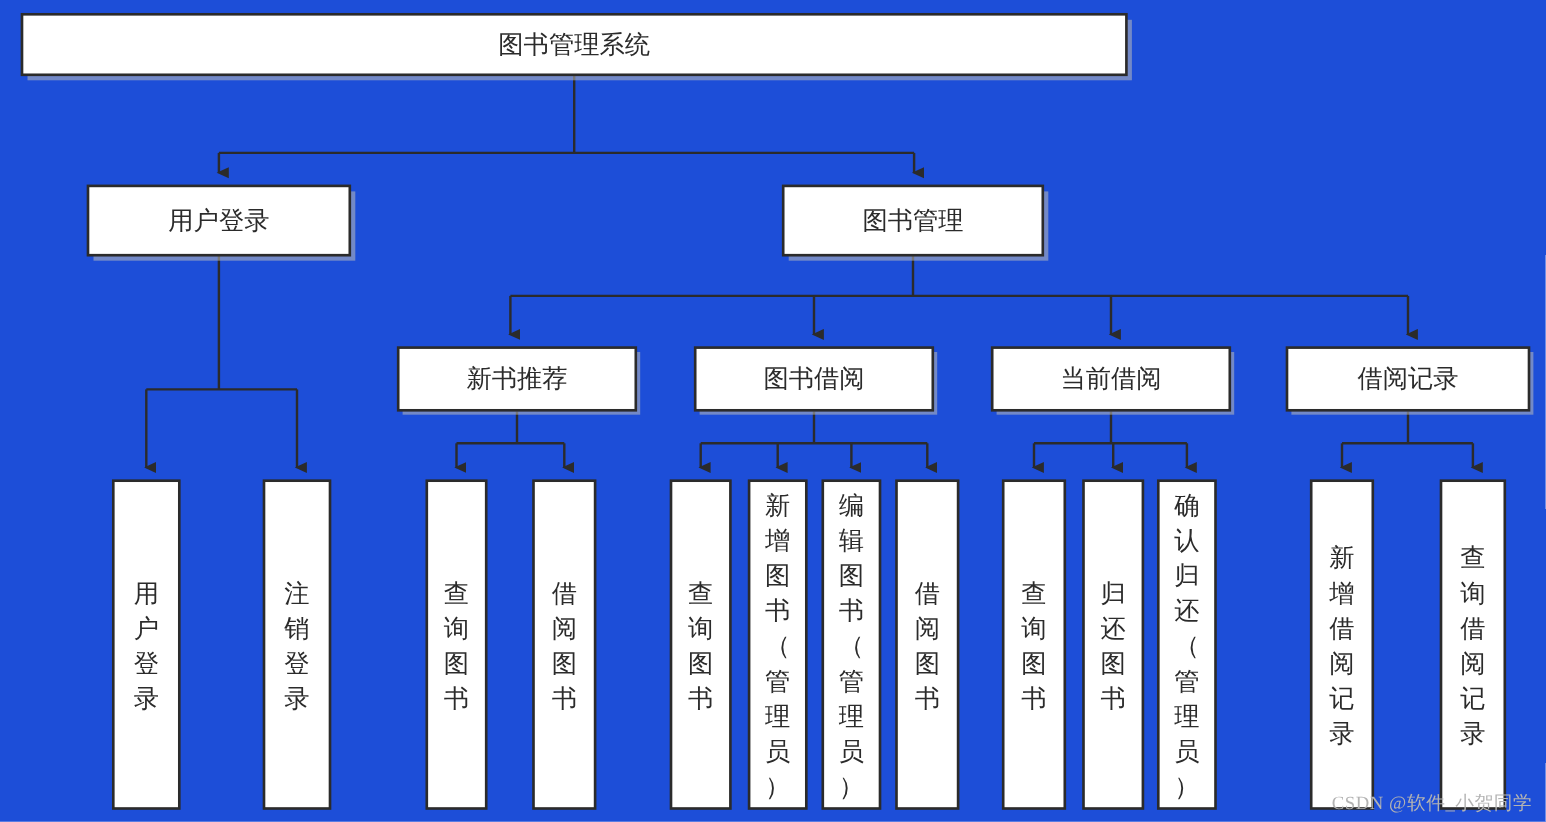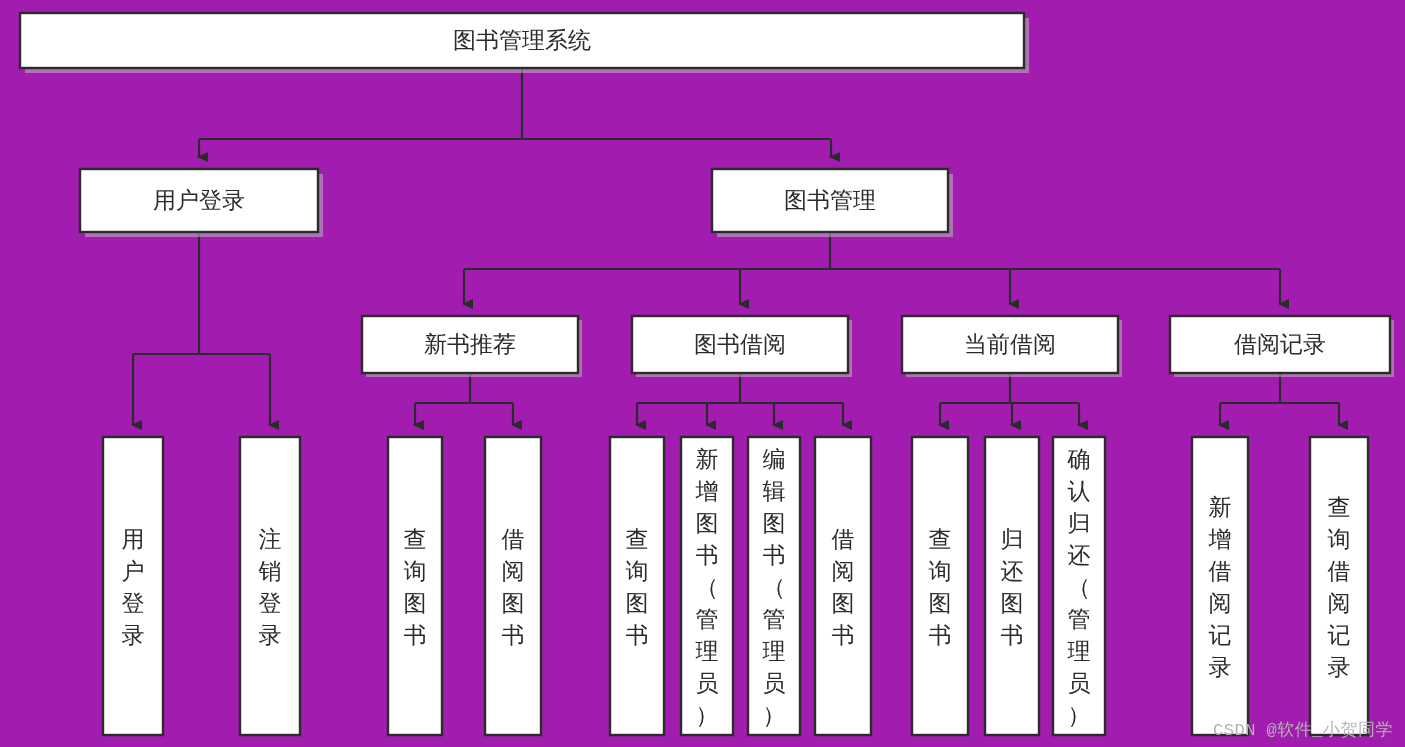--- a/index.html
+++ b/index.html
@@ -10,21 +10,21 @@
   body {
     width: 1405px;
     height: 747px;
     overflow: hidden;
     font-family: "Liberation Sans", "DejaVu Sans", sans-serif;
   }
   #diagram-root {
     position: relative;
     width: 1405px;
     height: 747px;
-    background: #a21caf;
+    background: #1d4ed8;
   }
   svg#flow {
     position: absolute;
     left: 0;
     top: 0;
     width: 1405px;
     height: 747px;
   }
   .node-rect {
     fill: #ffffff;
@@ -51,21 +51,21 @@
   .node-label-vert {
     font-family: "Liberation Sans", "DejaVu Sans", sans-serif;
     font-size: 23px;
     fill: #2b2b2b;
     text-anchor: middle;
   }
   .watermark {
     position: absolute;
     right: 12px;
     bottom: 6px;
-    font-family: Liberation Mono, monospace;
+    font-family: Liberation Serif, serif;
     font-size: 17px;
     color: #b3b3b3;
     letter-spacing: 0.5px;
     white-space: nowrap;
     pointer-events: none;
   }
 </style>
 </head>
 <body>
 

